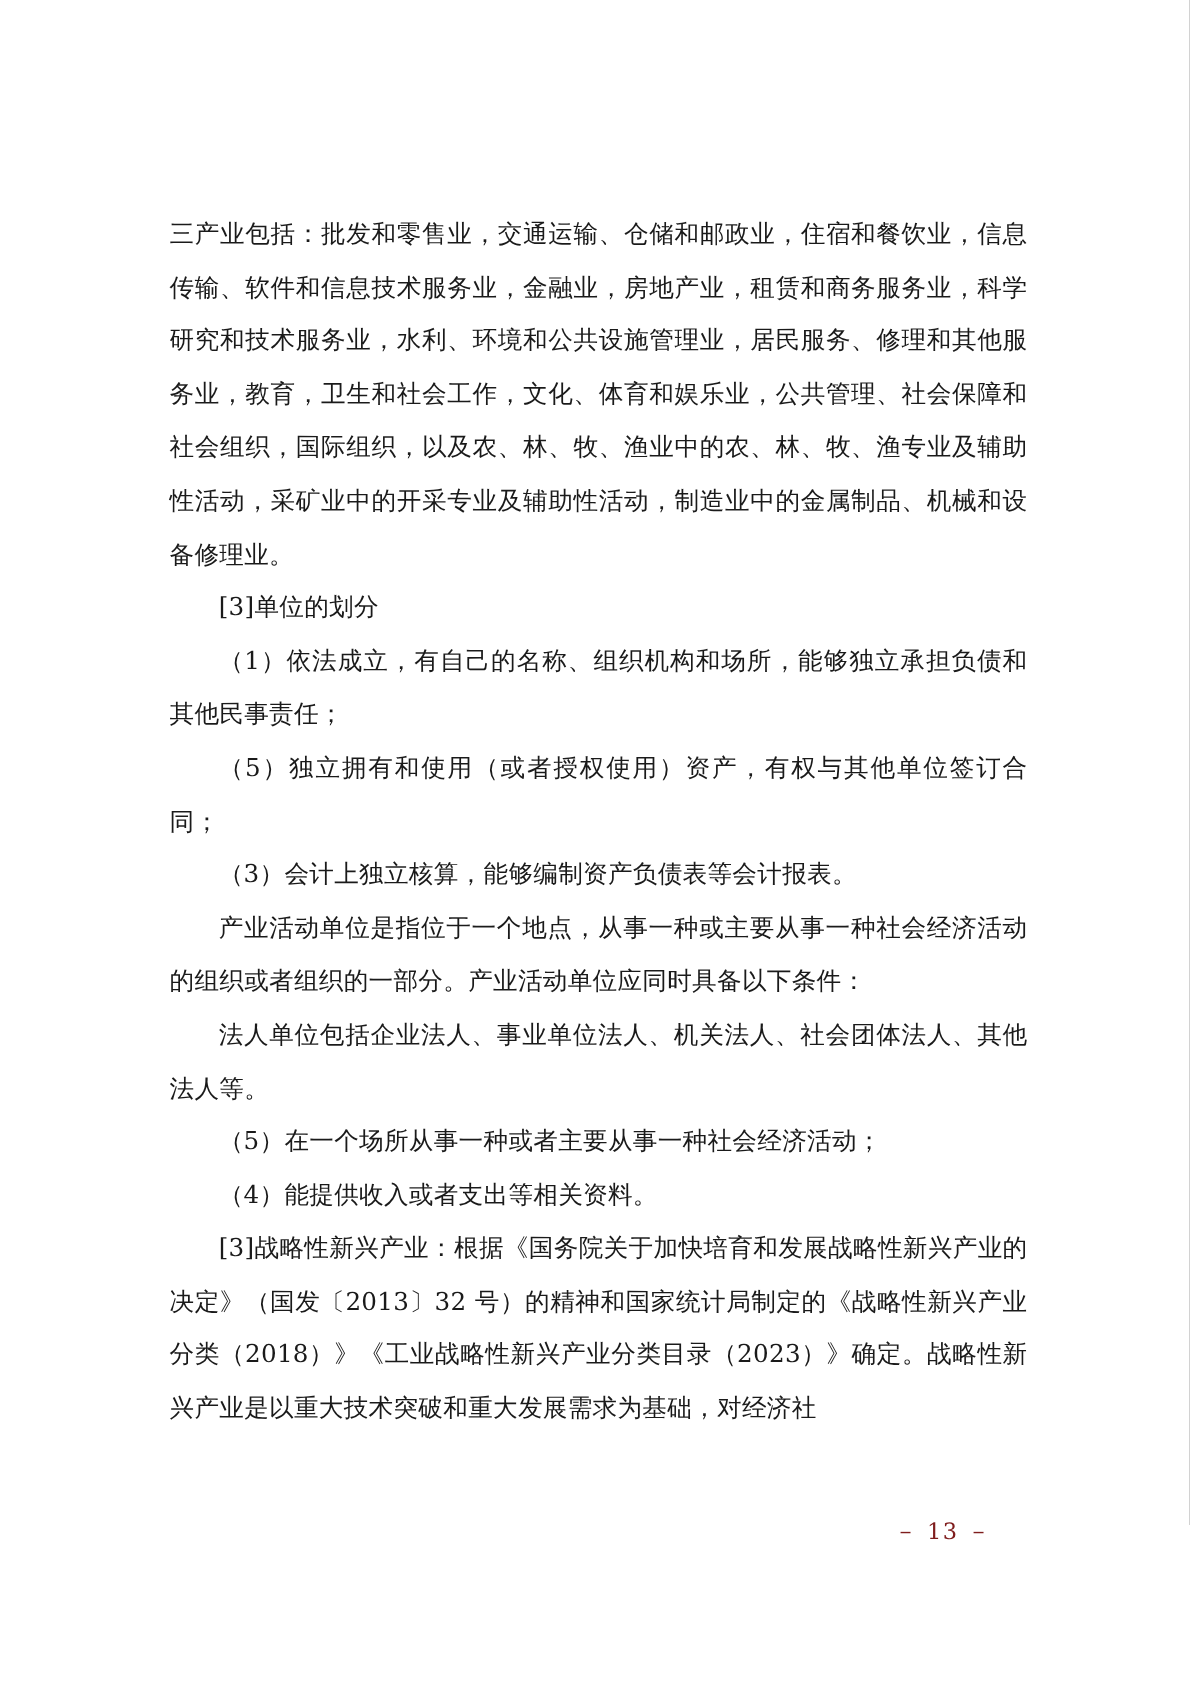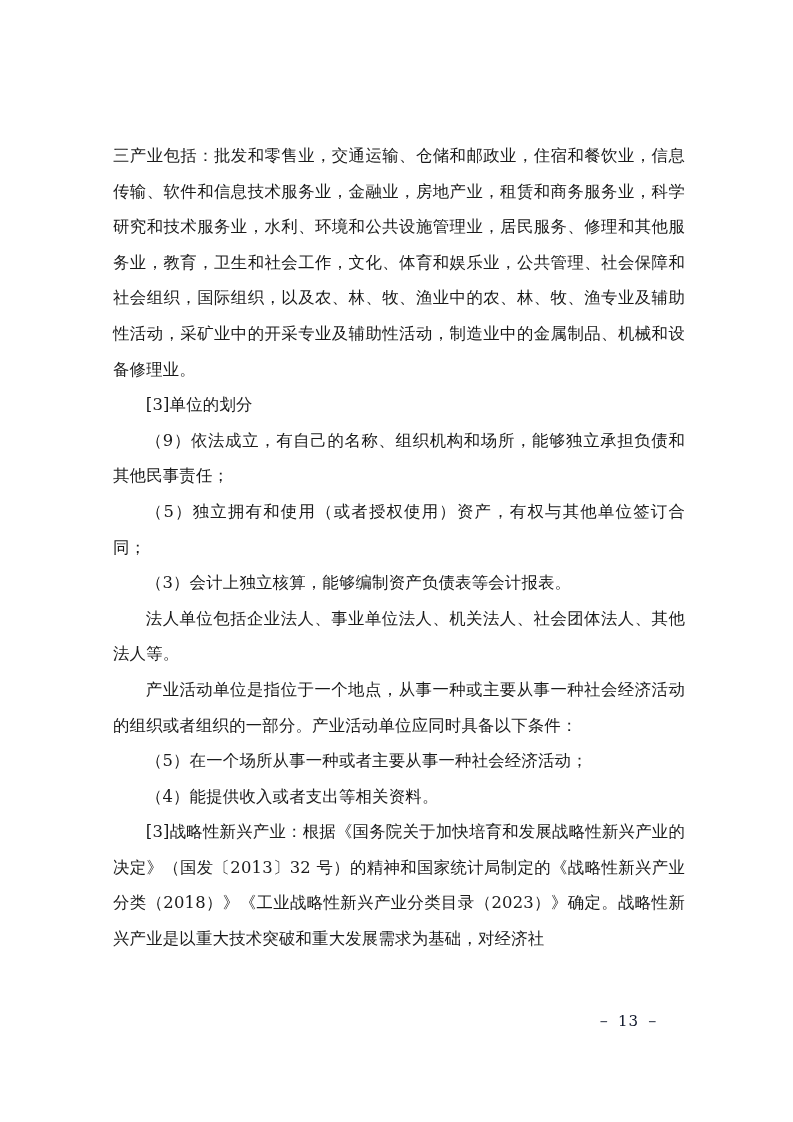--- a/index.html
+++ b/index.html
@@ -38,41 +38,41 @@
   p.indent2 {
     text-indent: 2em;
   }
   .footer {
     position: absolute;
     left: 0;
     right: 0;
     top: 1012px;
     text-align: center;
     font-size: 15px;
-    color: #0f172a;
+    color: #7f1d1d;
     letter-spacing: 1px;
   }
   .footer .pagenum {
     margin-left: 464px;
     display: inline-block;
     font-family: "DejaVu Serif", "Liberation Serif", serif;
   }
 </style>
 </head>
 <body>
 
 <div class="page">
   <div class="content">
     <p>三产业包括：批发和零售业，交通运输、仓储和邮政业，住宿和餐饮业，信息传输、软件和信息技术服务业，金融业，房地产业，租赁和商务服务业，科学研究和技术服务业，水利、环境和公共设施管理业，居民服务、修理和其他服务业，教育，卫生和社会工作，文化、体育和娱乐业，公共管理、社会保障和社会组织，国际组织，以及农、林、牧、渔业中的农、林、牧、渔专业及辅助性活动，采矿业中的开采专业及辅助性活动，制造业中的金属制品、机械和设备修理业。</p>
     <p class="indent2">[3]单位的划分</p>
-    <p class="indent2">（9）依法成立，有自己的名称、组织机构和场所，能够独立承担负债和其他民事责任；</p>
+    <p class="indent2">（1）依法成立，有自己的名称、组织机构和场所，能够独立承担负债和其他民事责任；</p>
     <p class="indent2">（5）独立拥有和使用（或者授权使用）资产，有权与其他单位签订合同；</p>
     <p class="indent2">（3）会计上独立核算，能够编制资产负债表等会计报表。</p>
+    <p class="indent2">产业活动单位是指位于一个地点，从事一种或主要从事一种社会经济活动的组织或者组织的一部分。产业活动单位应同时具备以下条件：</p>
     <p class="indent2">法人单位包括企业法人、事业单位法人、机关法人、社会团体法人、其他法人等。</p>
-    <p class="indent2">产业活动单位是指位于一个地点，从事一种或主要从事一种社会经济活动的组织或者组织的一部分。产业活动单位应同时具备以下条件：</p>
     <p class="indent2">（5）在一个场所从事一种或者主要从事一种社会经济活动；</p>
     <p class="indent2">（4）能提供收入或者支出等相关资料。</p>
     <p class="indent2">[3]战略性新兴产业：根据《国务院关于加快培育和发展战略性新兴产业的决定》（国发〔2013〕32 号）的精神和国家统计局制定的《战略性新兴产业分类（2018）》《工业战略性新兴产业分类目录（2023）》确定。战略性新兴产业是以重大技术突破和重大发展需求为基础，对经济社</p>
   </div>
   <div class="footer">
     <span class="pagenum">－ 13 －</span>
   </div>
 </div>
 
 </body></html>

